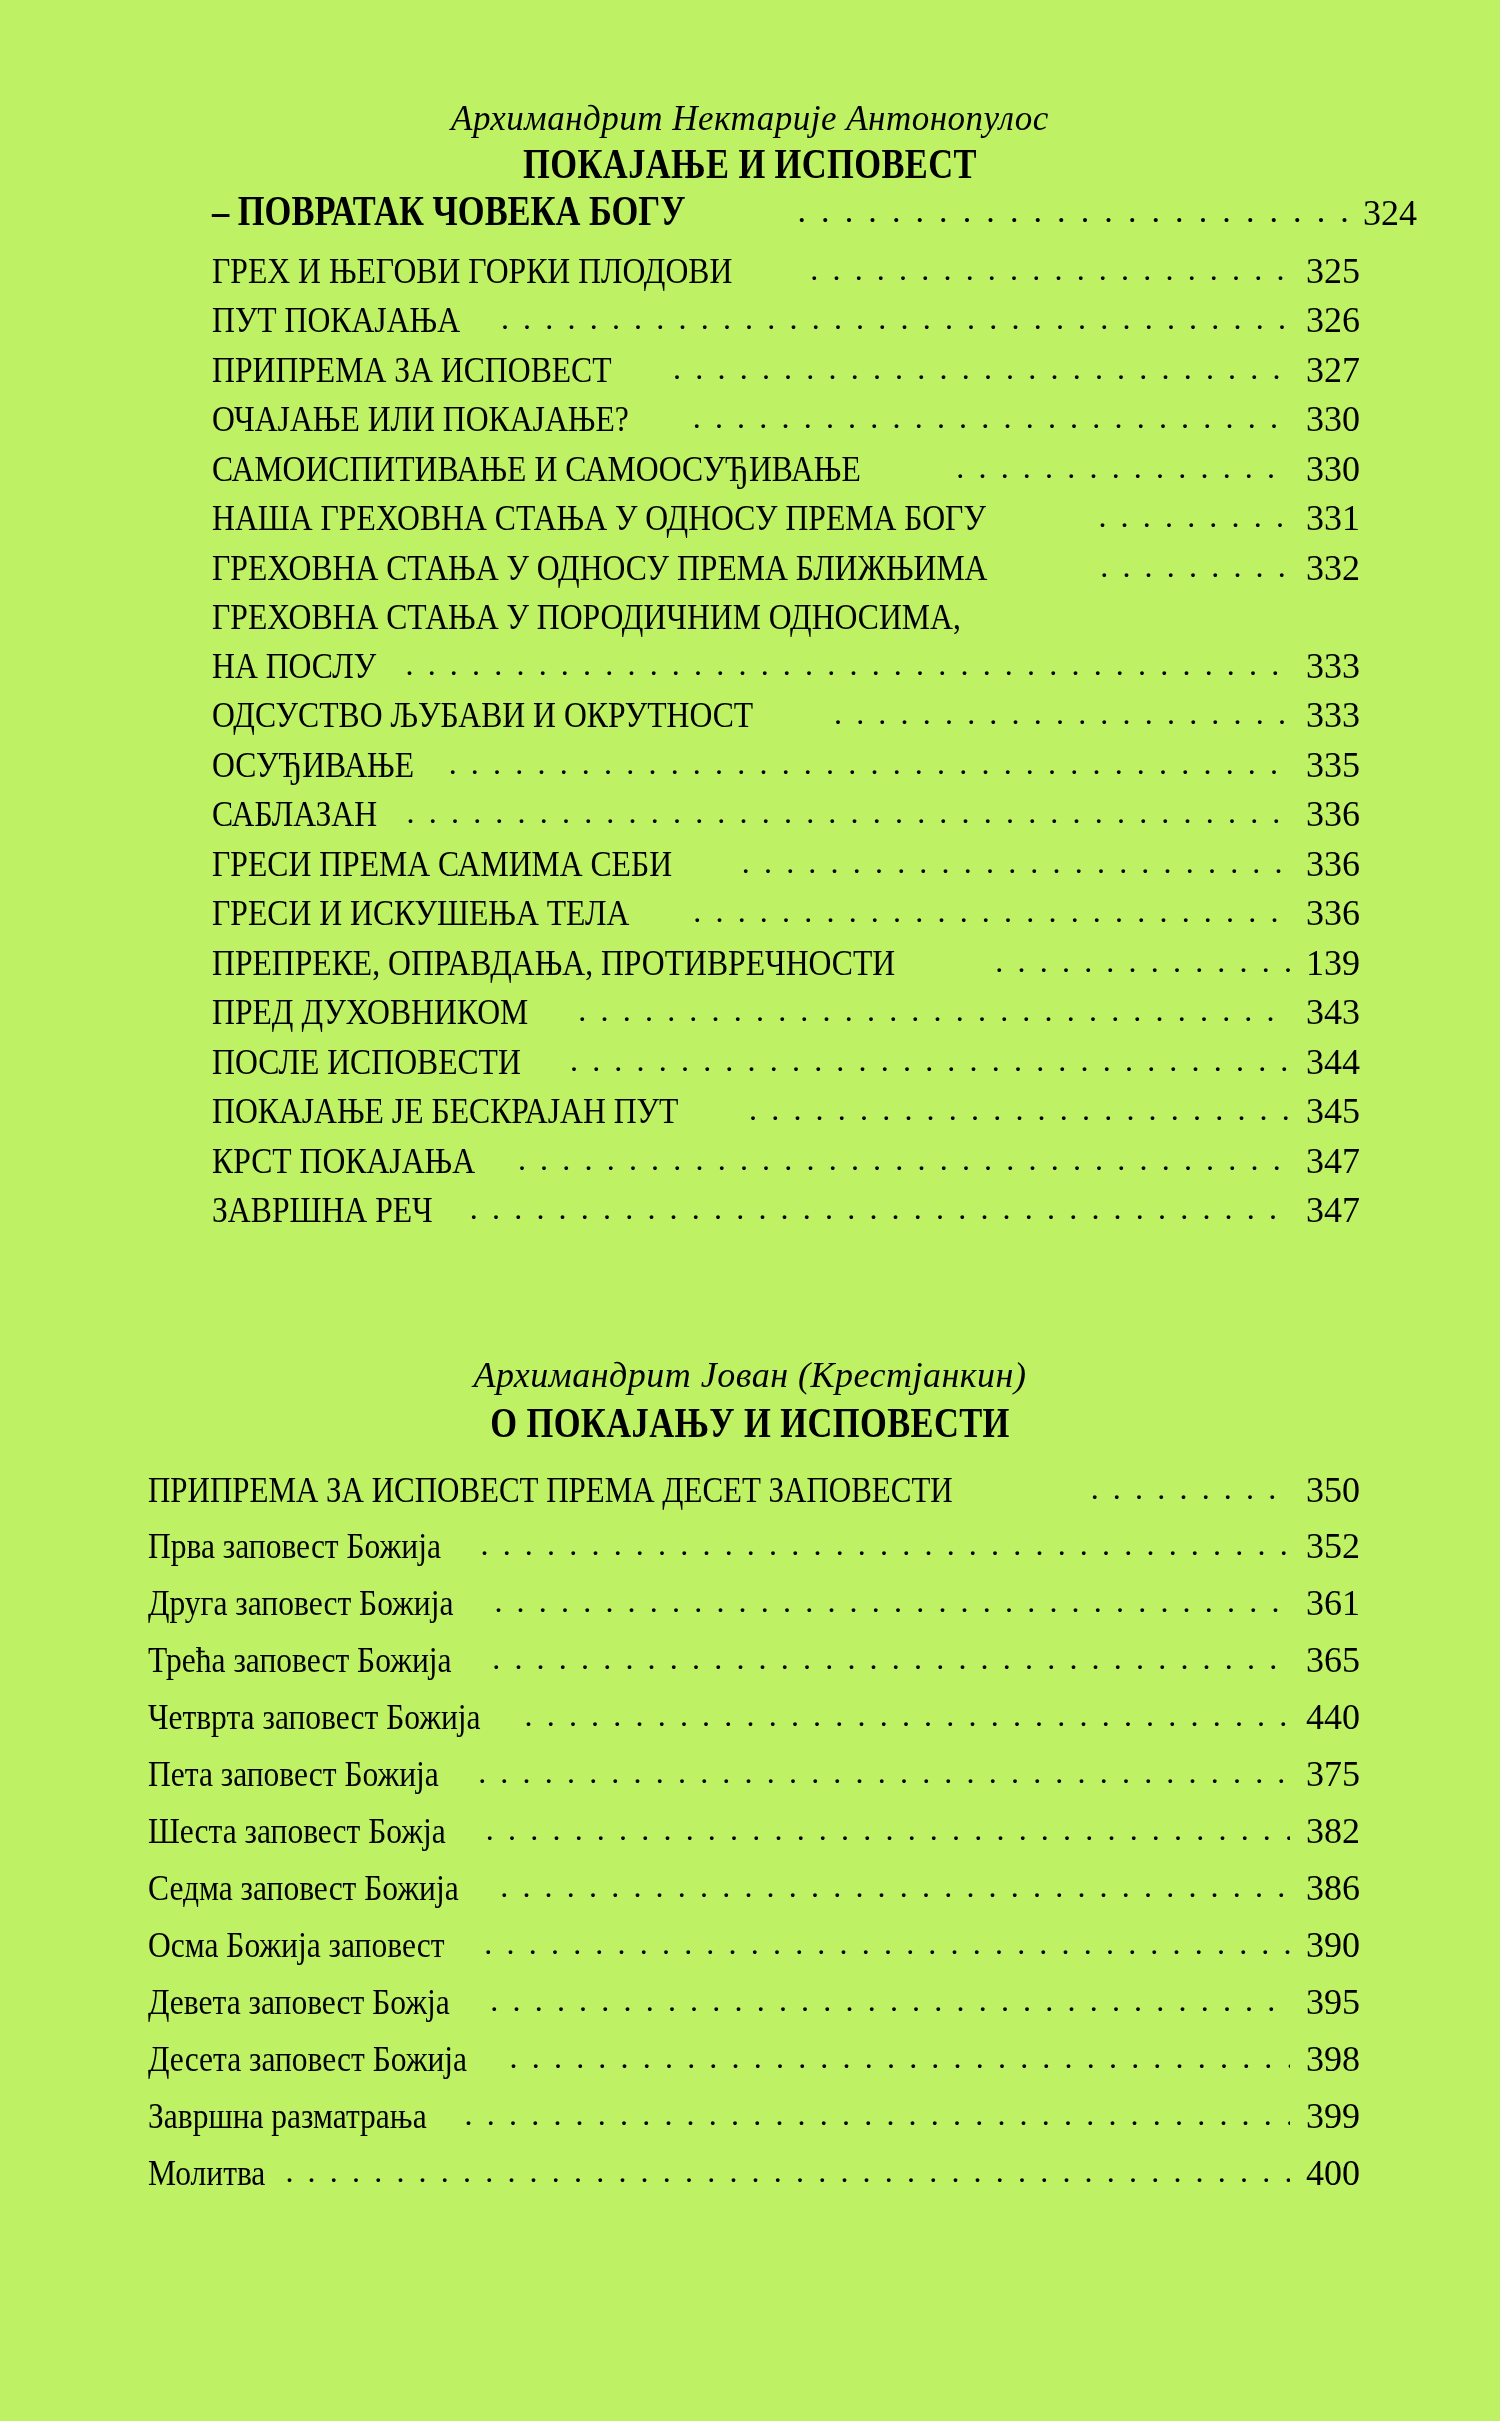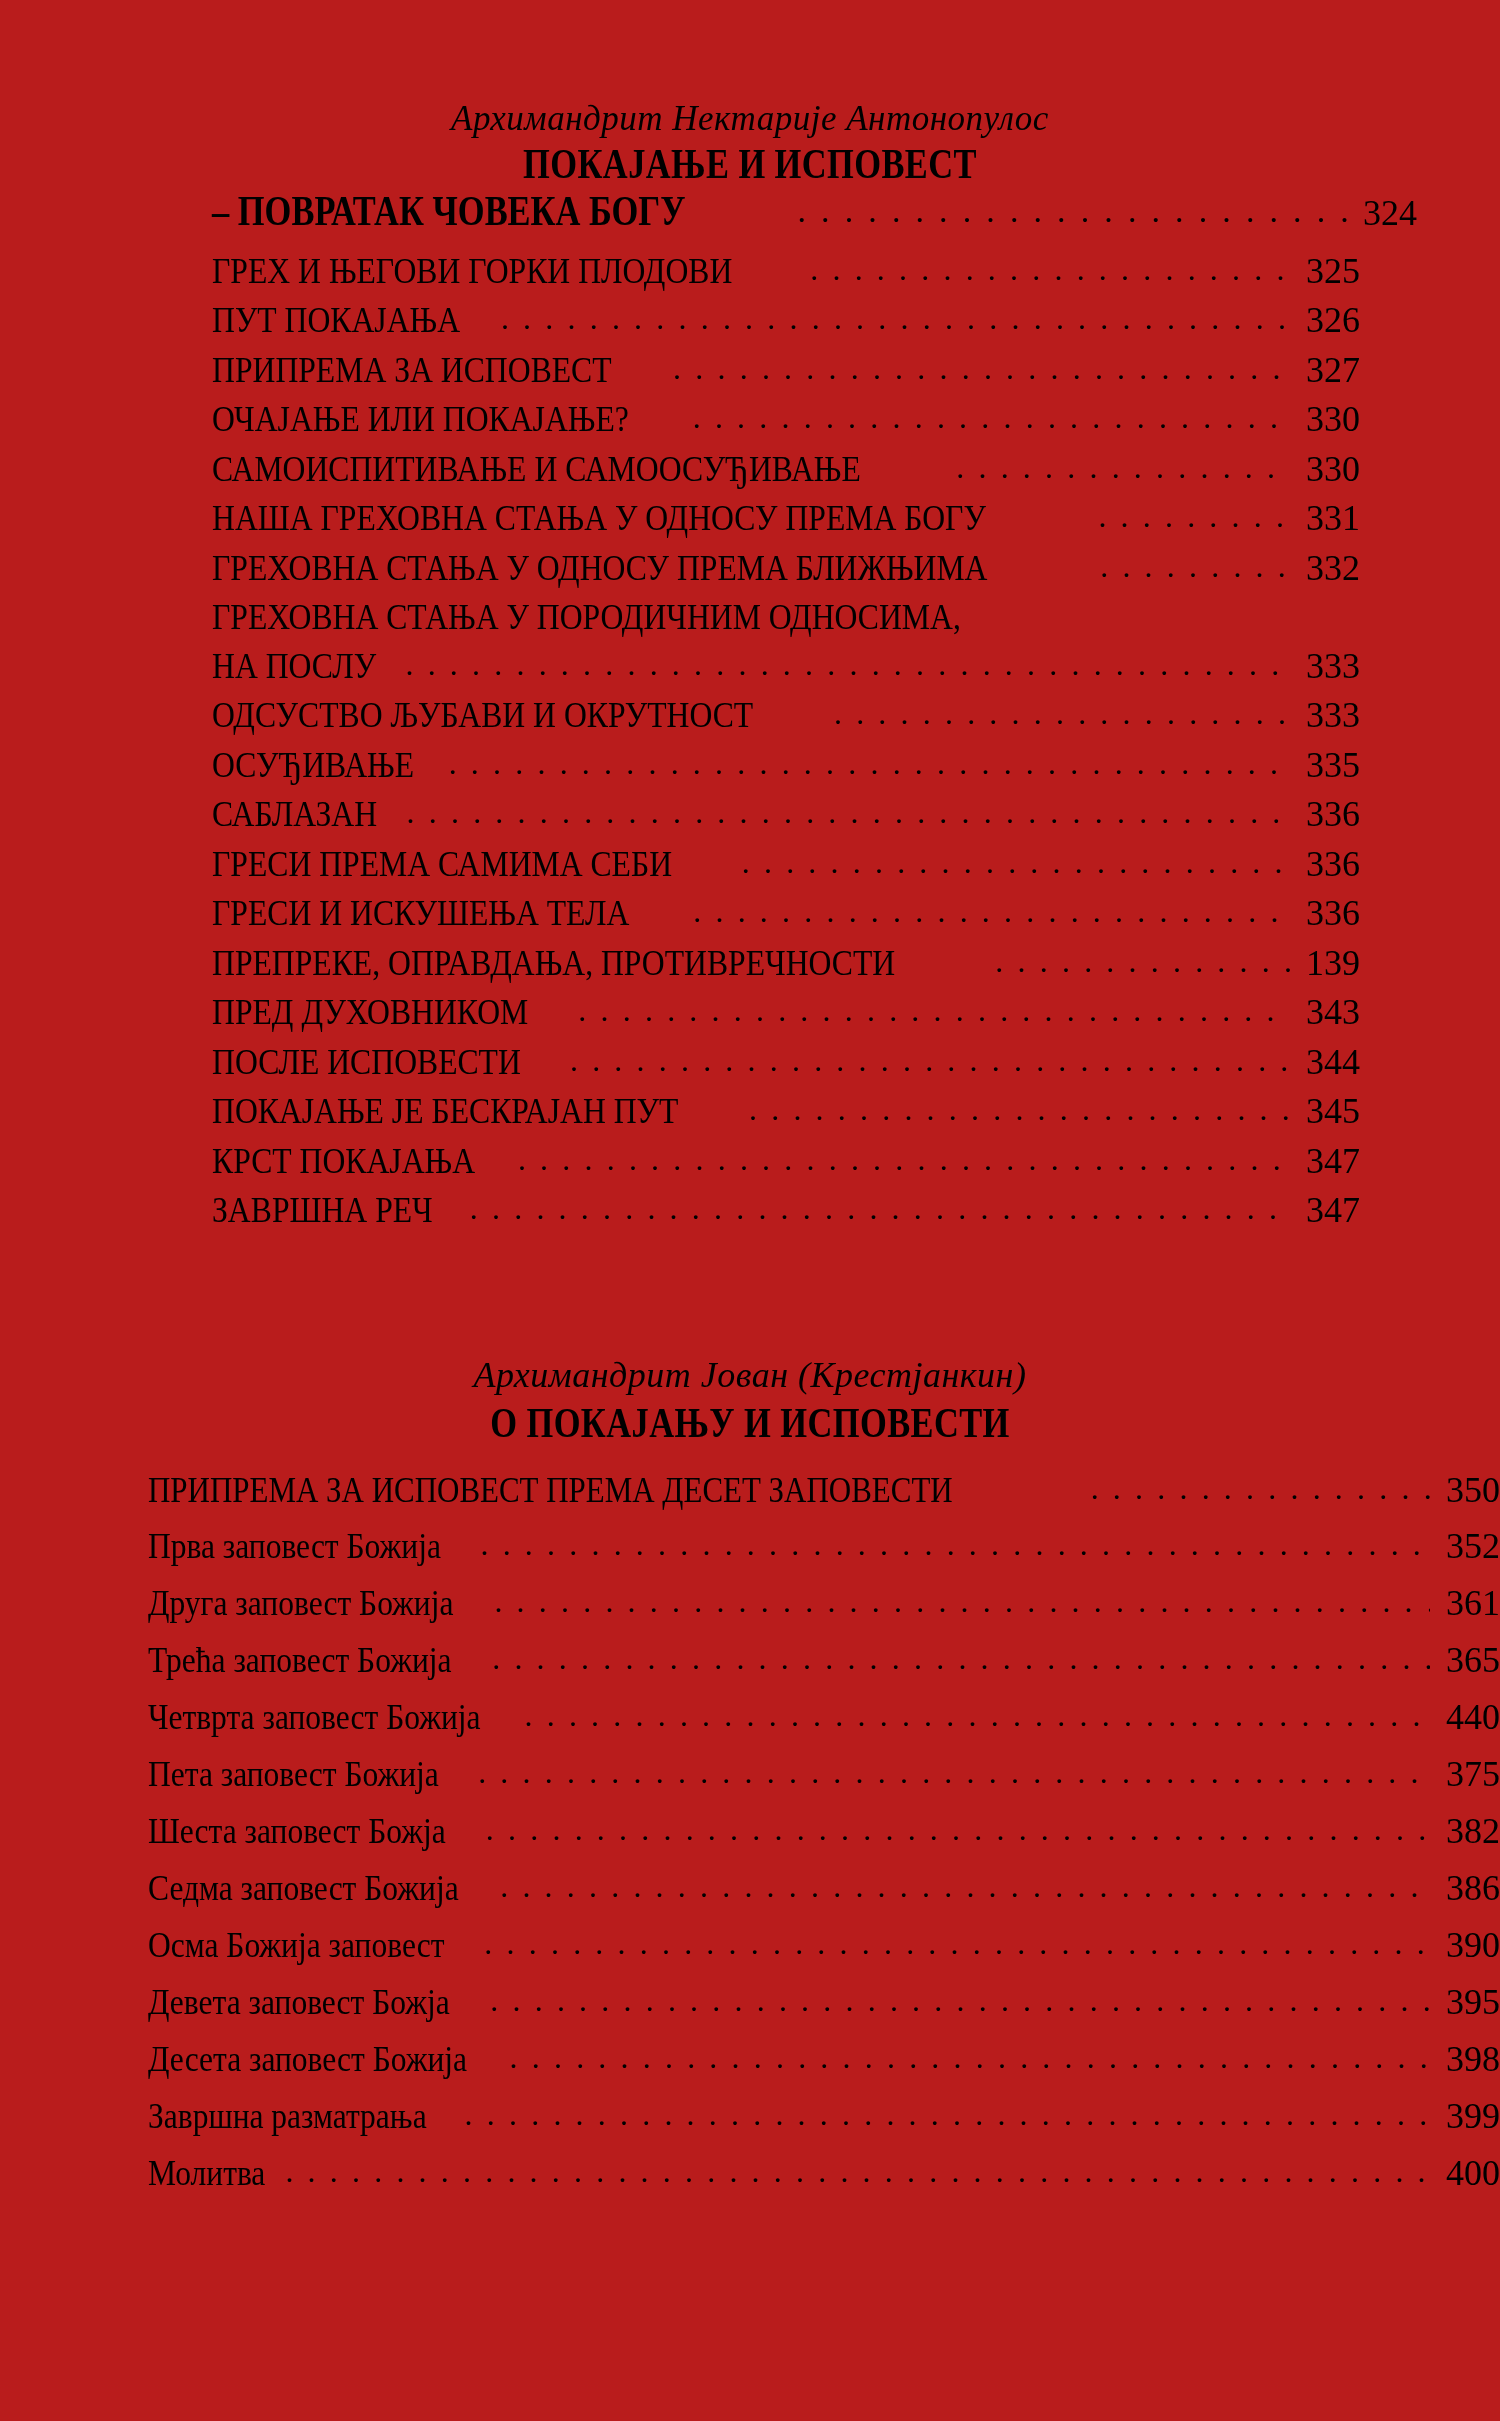--- a/index.html
+++ b/index.html
@@ -12,21 +12,21 @@
     height: 2421px;
     font-family: "Liberation Serif", "DejaVu Serif", serif;
     color: #000000;
     -webkit-font-smoothing: antialiased;
   }
 
   .page {
     position: relative;
     width: 1500px;
     height: 2421px;
-    background: #b91c1c;
+    background: #bef264;
     overflow: hidden;
   }
 
   
   .section-one {
     position: absolute;
     left: 0;
     top: 100px;
     width: 1500px;
   }
@@ -145,20 +145,21 @@
     display: block;
   }
   .section-one .toc-row.cont-first .toc-label {
     display: inline-block;
   }
 
   
   .section-two .toc-list { }
   .section-two .toc-row {
     padding-left: 148px;
+    padding-right: 140px;
     font-size: 35px;
     line-height: 56px;
     font-family: Liberation Serif, serif;
   }
   .section-two .toc-row.head-row {
     font-size: 36px;
     line-height: 54px;
   }
   .section-two .toc-label {
     flex: 0 0 auto;

